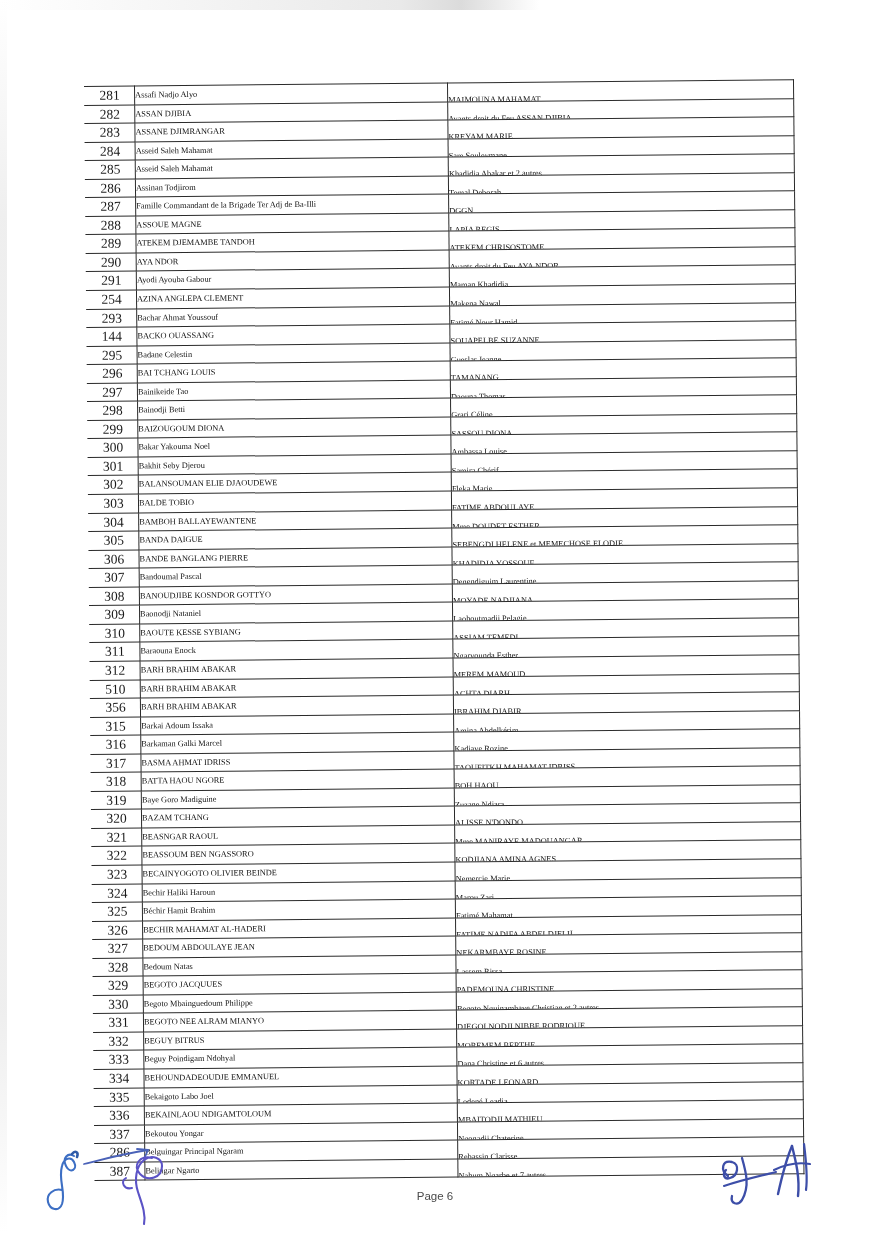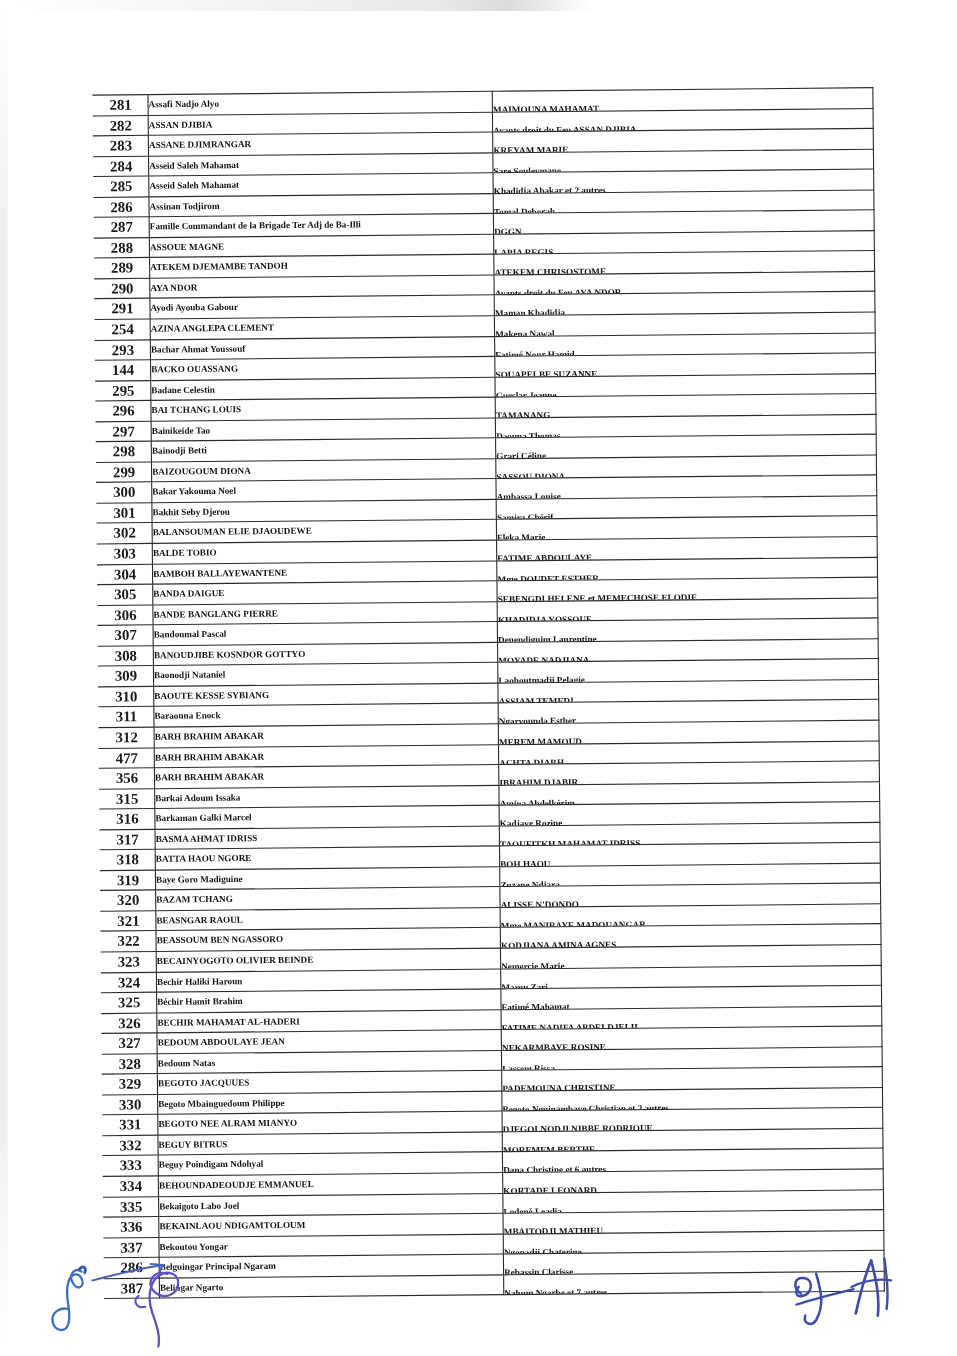--- a/index.html
+++ b/index.html
@@ -7,21 +7,20 @@
     padding: 0;
     background: #ffffff;
   }
   #page {
     position: relative;
     width: 870px;
     height: 1233px;
     background: #ffffff;
     overflow: hidden;
     font-family: "Liberation Serif", "DejaVu Serif", serif;
-    font-weight: bold;
   }
 
   
   .scan-edge-top {
     position: absolute;
     left: 0; top: 0;
     width: 870px; height: 10px;
     background: linear-gradient(90deg,
        rgba(255,255,255,0) 0%,
        rgba(215,215,215,0.55) 46%,
@@ -414,21 +413,21 @@
           <tr>
             <td class="num">312</td>
             <td class="name">
               <span class="ntxt" style="font-size: 8.35px;">BARH BRAHIM ABAKAR</span>
             </td>
             <td class="benef">
               <span class="btxt" style="font-size: 8.35px;">MEREM MAMOUD</span>
             </td>
           </tr>
           <tr>
-            <td class="num">477</td>
+            <td class="num">510</td>
             <td class="name">
               <span class="ntxt" style="font-size: 8.35px;">BARH BRAHIM ABAKAR</span>
             </td>
             <td class="benef">
               <span class="btxt" style="font-size: 8.35px;">ACHTA DIARH</span>
             </td>
           </tr>
           <tr>
             <td class="num">356</td>
             <td class="name">
@@ -660,20 +659,21 @@
               <span class="ntxt" style="font-size: 8.35px;">Belingar Ngarto</span>
             </td>
             <td class="benef">
               <span class="btxt" style="font-size: 8.35px;">Nahum Ngarbe et 7 autres</span>
             </td>
           </tr>
         </tbody>
     </table>
   </div>
 
+  <div class="footer">Page 6</div>
 
   <svg class="sig" id="sig-left" width="60" height="72" viewBox="0 0 60 72">
     <path d="M30 8 C24 4, 18 10, 22 18 C26 26, 34 22, 30 14 C27 8, 20 10, 18 18
              C14 32, 22 44, 18 56 C15 64, 6 62, 4 54 C2 46, 10 40, 18 42" fill="none" stroke="#3d6fc4" stroke-width="2.1" stroke-linecap="round"></path>
     <path d="M28 6 C31 2, 35 4, 33 9" fill="none" stroke="#2f5ba8" stroke-width="2.6" stroke-linecap="round"></path>
   </svg>
 
   <svg class="sig" id="sig-arrow" width="76" height="26" viewBox="0 0 76 26">
     <path d="M2 18 C18 14, 40 8, 66 4" fill="none" stroke="#4a62b8" stroke-width="1.8" stroke-linecap="round"></path>
     <path d="M66 4 L55 3 M66 4 L62 13" fill="none" stroke="#4a62b8" stroke-width="1.8" stroke-linecap="round"></path>

